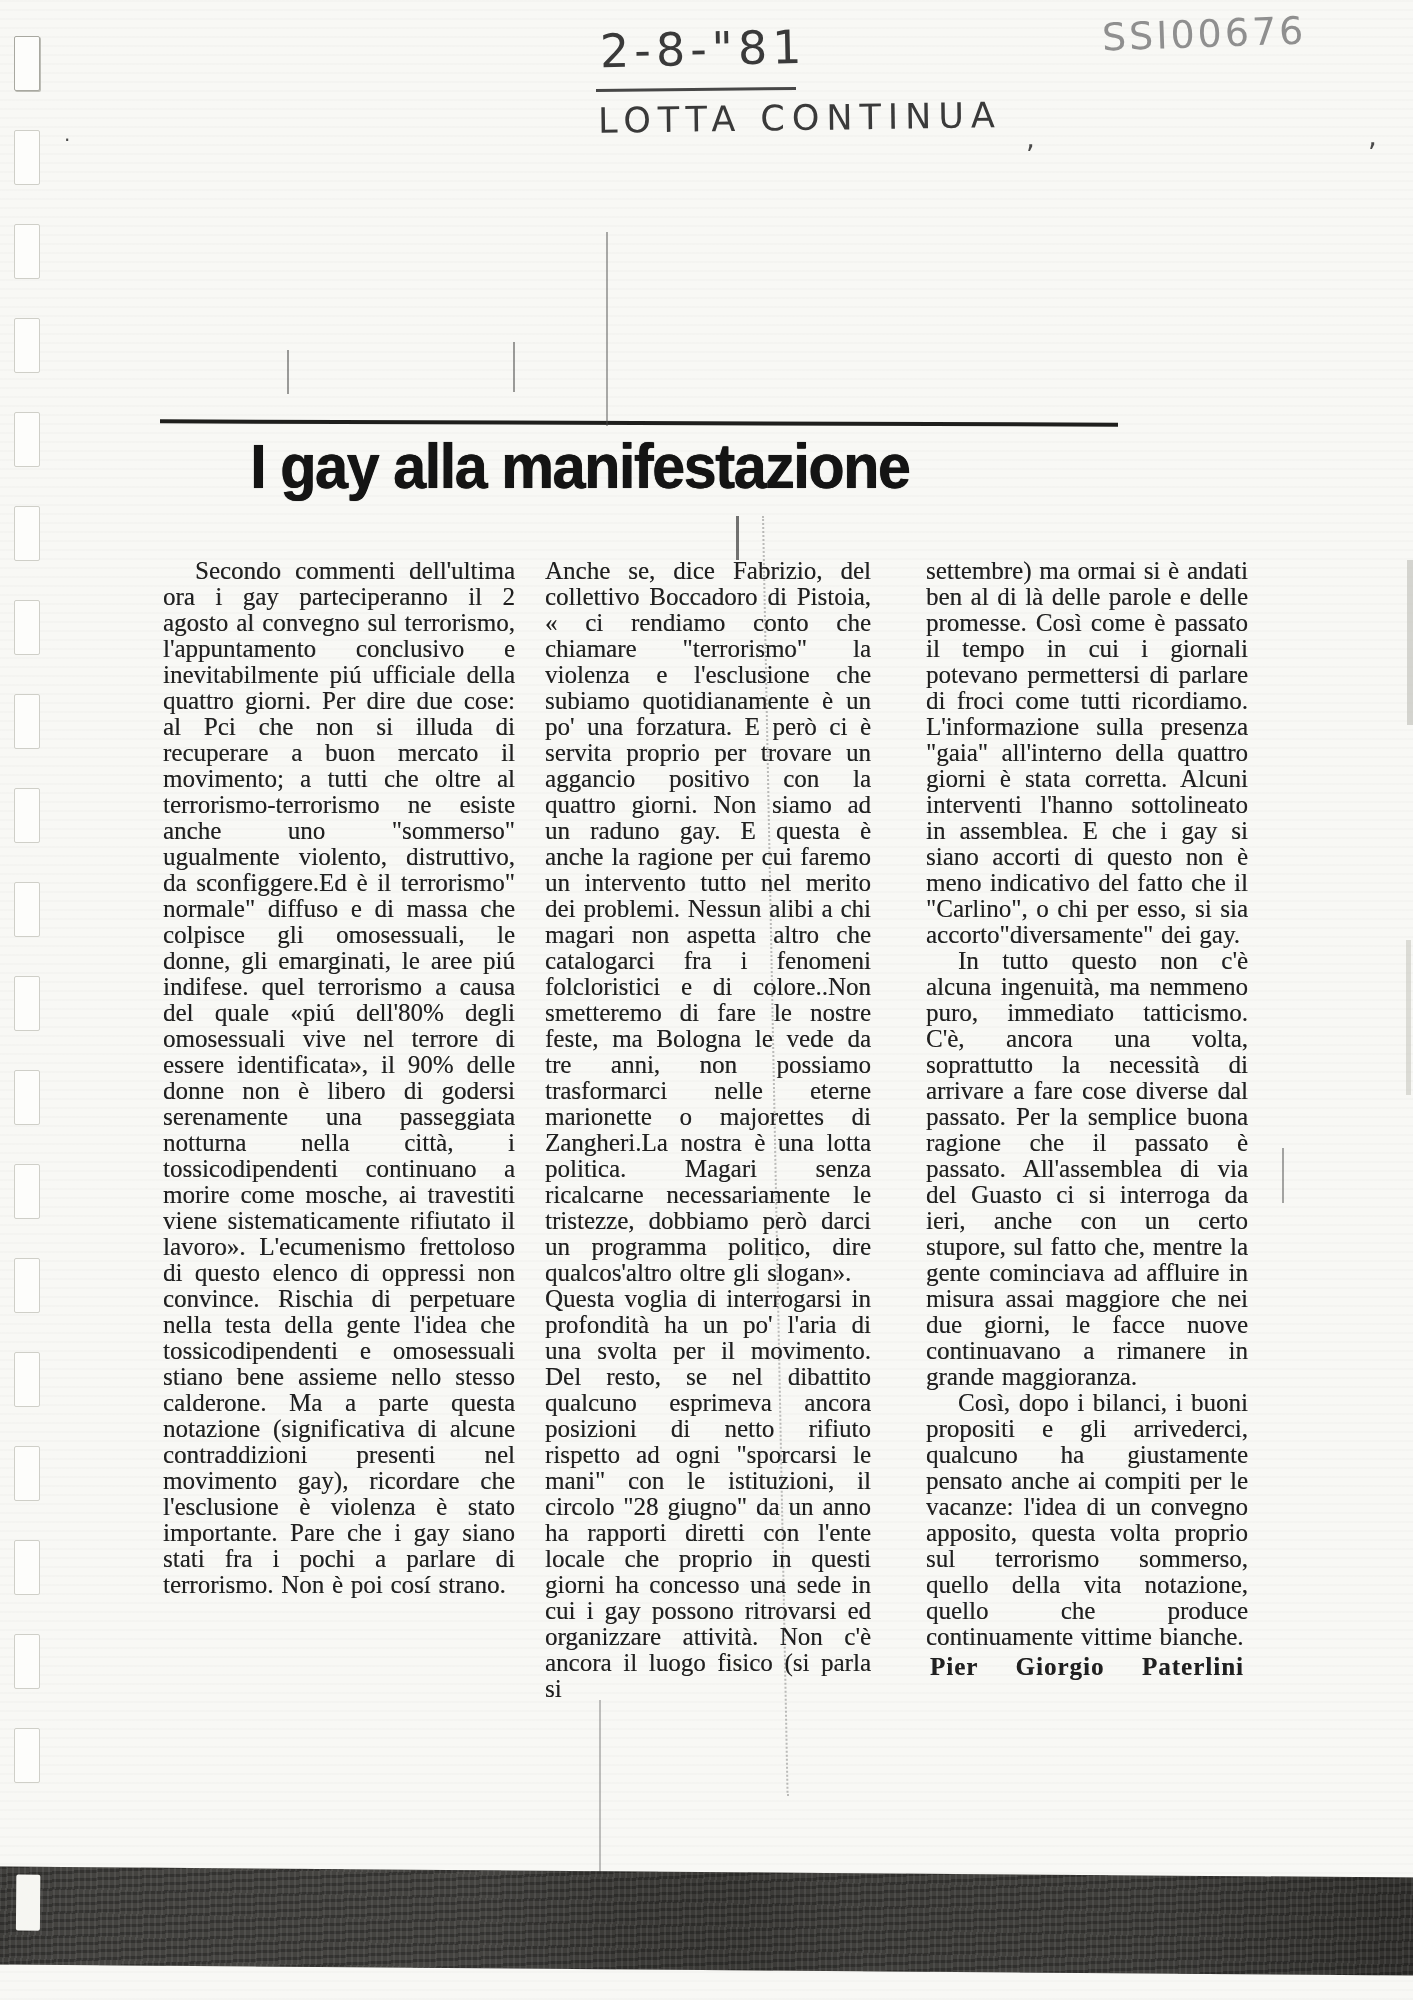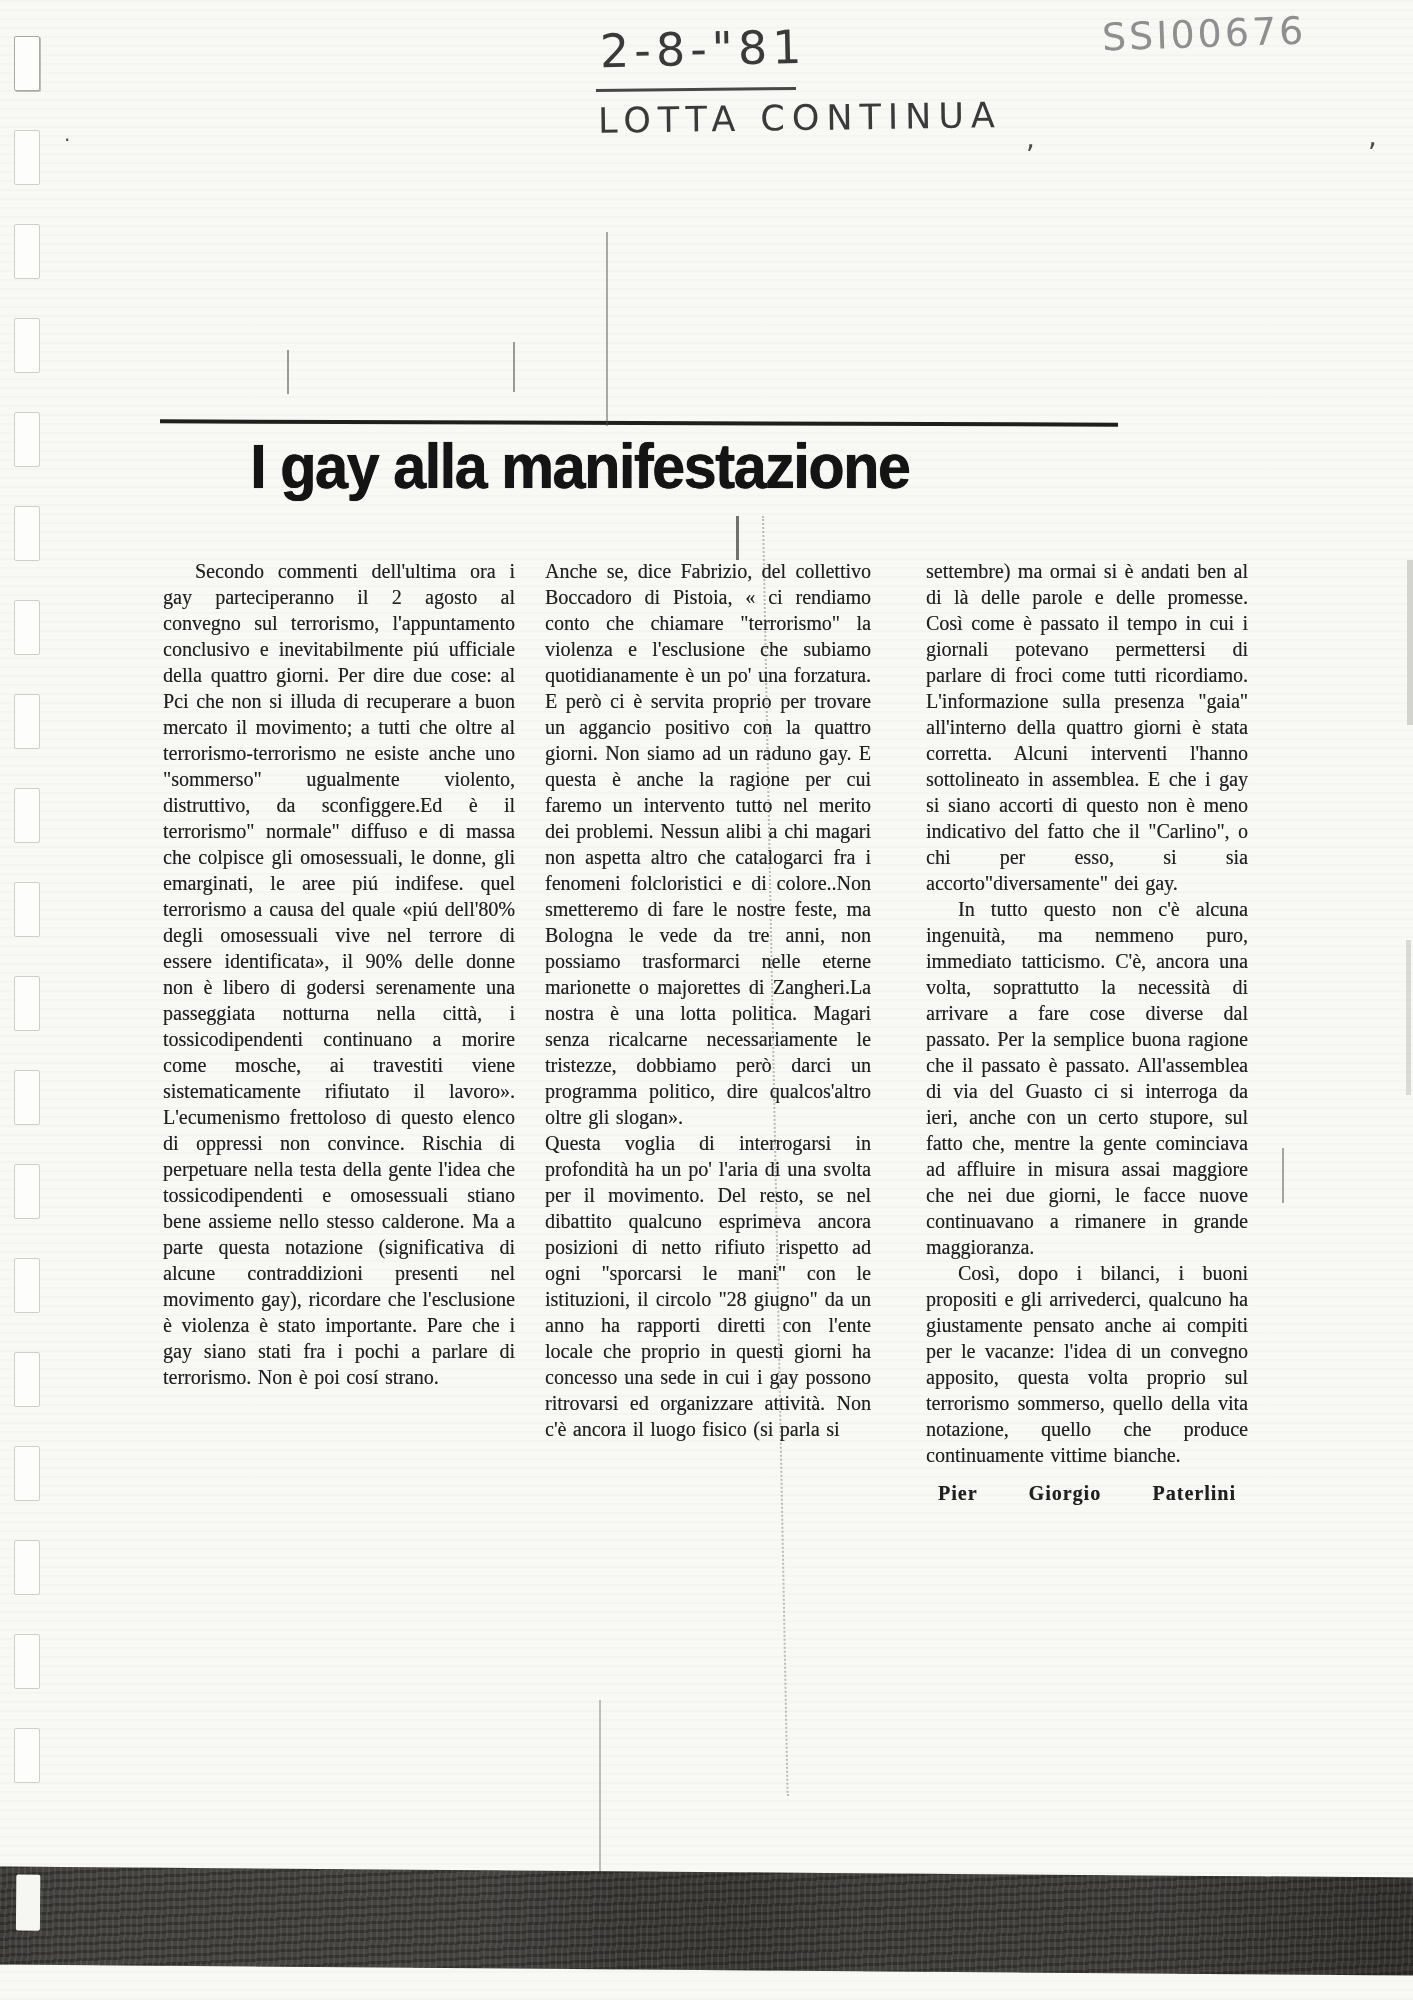--- a/index.html
+++ b/index.html
@@ -17,29 +17,29 @@
   .date-underline{position:absolute;left:596px;top:88px;width:200px;height:3px;background:#474747;transform:rotate(-0.6deg);}
   .hand.pub{left:598px;top:98px;font-size:35px;letter-spacing:7px;transform:rotate(-0.8deg);}
   .hand.code{left:1102px;top:12px;font-size:38px;letter-spacing:3px;color:#8f8f8f;transform:rotate(-2deg);}
   
   .rule{position:absolute;left:160px;top:421px;width:958px;height:4px;background:#1f1f1d;transform:rotate(0.2deg);}
   .headline{position:absolute;left:250px;top:430px;margin:0;
     font-family:"Liberation Sans", sans-serif;font-weight:700;font-size:63px;
     letter-spacing:-1.5px;color:#141414;transform:scaleX(0.94);transform-origin:left center;
     text-shadow:0.6px 0 0 #141414, 0 0 1px rgba(0,0,0,.6);white-space:nowrap;}
   
-  .col{position:absolute;top:558px;text-align:justify;font-size:20px;line-height:26px;
+  .col{position:absolute;top:558px;text-align:justify;font-size:25px;line-height:26px;
     color:#202020;word-spacing:1.5px;
     text-shadow:0.3px 0.3px 0.5px rgba(25,25,25,0.45);}
   .col1{left:163px;width:352px;}
   .col2{left:545px;width:326px;}
   .col3{left:926px;width:322px;}
   .para{margin:0;}
   .para.indent{text-indent:32px;}
-  .byline{margin:12px;font-weight:700;letter-spacing:1px;text-align:justify;text-align-last:justify;}
+  .byline{margin:4px;font-weight:700;letter-spacing:1px;text-align:justify;text-align-last:justify;}
   
   .crease-top{position:absolute;left:606px;top:232px;width:2px;height:194px;background:rgba(70,70,70,.45);}
   .crease-mid{position:absolute;left:762px;top:516px;height:1280px;border-left:2.5px dotted rgba(45,45,45,.30);
     transform:rotate(-1.1deg);transform-origin:top center;}
   .crease-bottom{position:absolute;left:599px;top:1700px;width:2px;height:178px;background:rgba(80,80,80,.35);}
   .tick{position:absolute;width:2px;background:rgba(60,60,60,.5);}
   .tick.t1{left:287px;top:350px;height:44px;}
   .tick.t2{left:513px;top:342px;height:50px;}
   .tick.t3{left:736px;top:516px;height:44px;width:3px;background:rgba(40,40,40,.65);}
   .tick.t4{left:1282px;top:1148px;height:55px;background:rgba(60,60,60,.45);}

